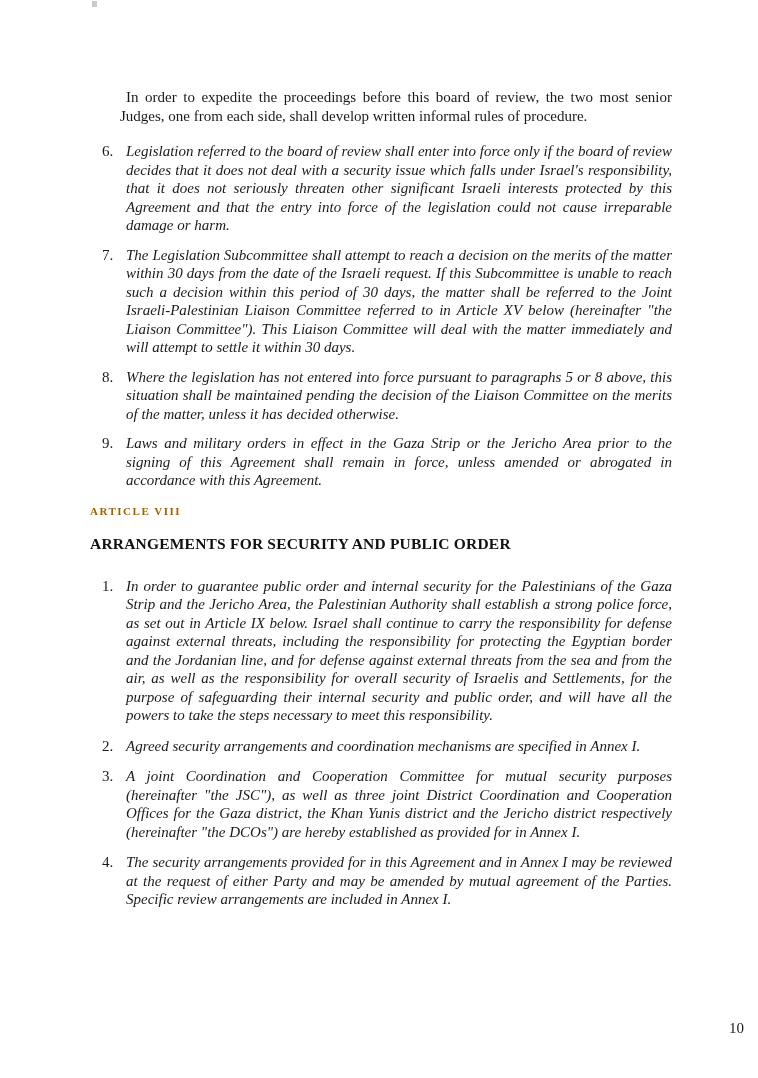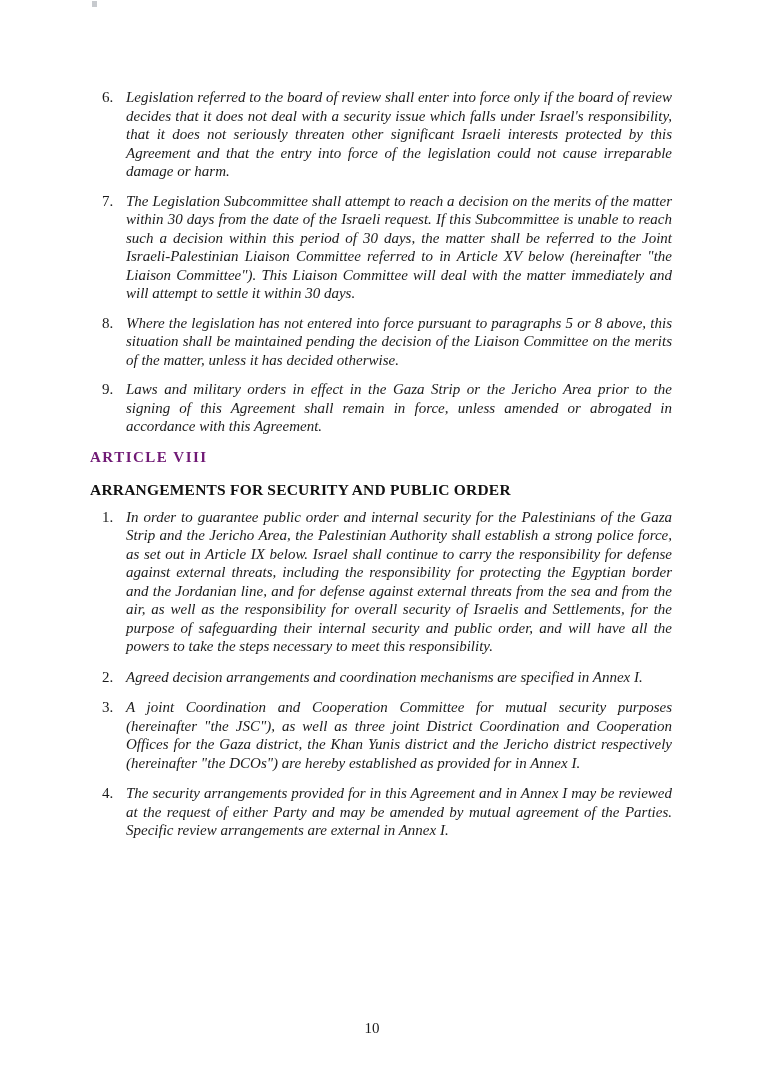--- a/index.html
+++ b/index.html
@@ -51,54 +51,55 @@
     flex: none;
     width: 24px;
   }
   .txt {
     flex: 1;
     text-align: justify;
     font-style: italic;
   }
   .article-heading {
     font-weight: bold;
-    font-size: 15px;
+    font-size: 11px;
     line-height: 18px;
-    color: #701a75;
+    color: #a16207;
     letter-spacing: 1.5px;
     margin: 12px 0 15px 0;
     filter: blur(0.4px);
   }
   .section-heading {
     font-weight: bold;
     font-size: 15.5px;
     line-height: 18px;
     color: #111111;
     letter-spacing: 0.2px;
-    margin: 0 0 9px 0;
+    margin: 0 0 24px 0;
   }
   .footer {
     position: absolute;
     top: 1020px;
     left: 0;
     width: 744px;
-    text-align: center;
+    text-align: right;
     font-size: 15px;
     color: #1a1a1a;
   }
 </style>
 </head>
 <body>
 
 <div class="page">
 
   <div class="scan-artifact"></div>
 
   <div class="content">
 
+    <p class="intro">In order to expedite the proceedings before this board of review, the two most senior Judges, one from each side, shall develop written informal rules of procedure.</p>
 
     <div class="list top">
       <div class="item">
         <span class="num">6.</span>
         <span class="txt">Legislation referred to the board of review shall enter into force only if the board of review decides that it does not deal with a security issue which falls under Israel's responsibility, that it does not seriously threaten other significant Israeli interests protected by this Agreement and that the entry into force of the legislation could not cause irreparable damage or harm.</span>
       </div>
       <div class="item">
         <span class="num">7.</span>
         <span class="txt">The Legislation Subcommittee shall attempt to reach a decision on the merits of the matter within 30 days from the date of the Israeli request. If this Subcommittee is unable to reach such a decision within this period of 30 days, the matter shall be referred to the Joint Israeli-Palestinian Liaison Committee referred to in Article XV below (hereinafter "the Liaison Committee"). This Liaison Committee will deal with the matter immediately and will attempt to settle it within 30 days.</span>
       </div>
@@ -116,29 +117,29 @@
 
     <h3 class="section-heading">ARRANGEMENTS FOR SECURITY AND PUBLIC ORDER</h3>
 
     <div class="list sec">
       <div class="item">
         <span class="num">1.</span>
         <span class="txt">In order to guarantee public order and internal security for the Palestinians of the Gaza Strip and the Jericho Area, the Palestinian Authority shall establish a strong police force, as set out in Article IX below. Israel shall continue to carry the responsibility for defense against external threats, including the responsibility for protecting the Egyptian border and the Jordanian line, and for defense against external threats from the sea and from the air, as well as the responsibility for overall security of Israelis and Settlements, for the purpose of safeguarding their internal security and public order, and will have all the powers to take the steps necessary to meet this responsibility.</span>
       </div>
       <div class="item">
         <span class="num">2.</span>
-        <span class="txt">Agreed decision arrangements and coordination mechanisms are specified in Annex I.</span>
+        <span class="txt">Agreed security arrangements and coordination mechanisms are specified in Annex I.</span>
       </div>
       <div class="item">
         <span class="num">3.</span>
         <span class="txt">A joint Coordination and Cooperation Committee for mutual security purposes (hereinafter "the JSC"), as well as three joint District Coordination and Cooperation Offices for the Gaza district, the Khan Yunis district and the Jericho district respectively (hereinafter "the DCOs") are hereby established as provided for in Annex I.</span>
       </div>
       <div class="item">
         <span class="num">4.</span>
-        <span class="txt">The security arrangements provided for in this Agreement and in Annex I may be reviewed at the request of either Party and may be amended by mutual agreement of the Parties. Specific review arrangements are external in Annex I.</span>
+        <span class="txt">The security arrangements provided for in this Agreement and in Annex I may be reviewed at the request of either Party and may be amended by mutual agreement of the Parties. Specific review arrangements are included in Annex I.</span>
       </div>
     </div>
 
   </div>
 
   <div class="footer">10</div>
 
 </div>
 
 </body></html>

